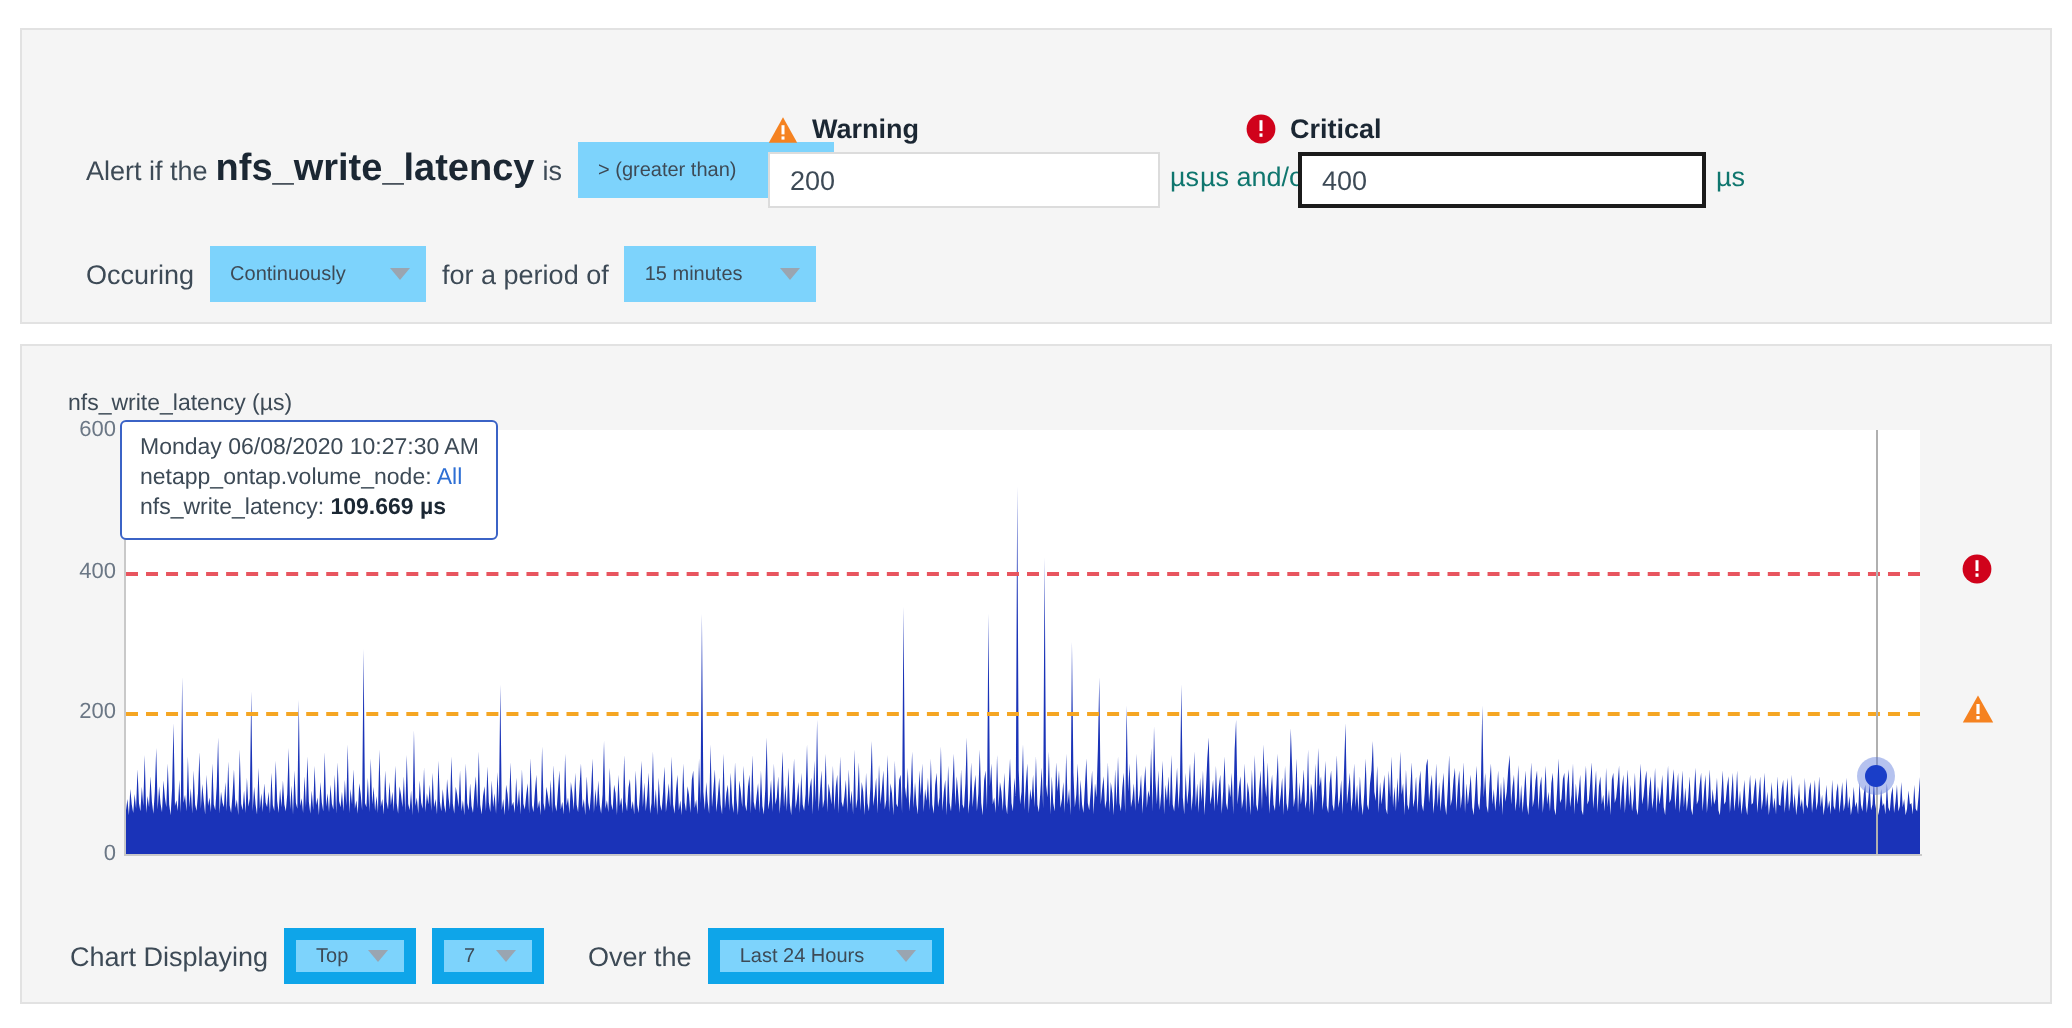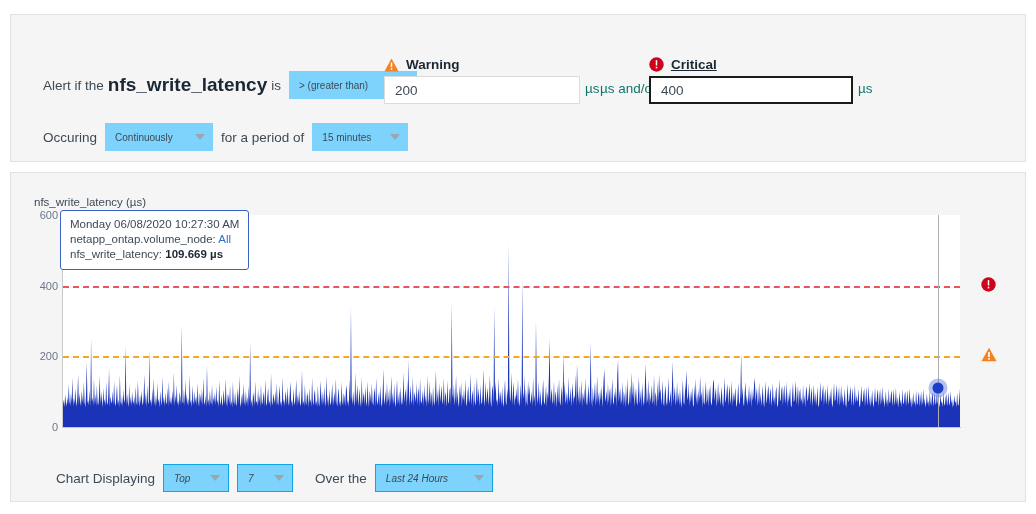--- a/index.html
+++ b/index.html
@@ -94,21 +94,21 @@
   .threshold-head {
     position: absolute;
     display: flex;
     align-items: center;
     font-weight: bold;
     font-size: 13.5px;
     color: #1b2733;
     white-space: nowrap;
   }
   #warning-head { left: 373px; top: 42px; }
-  #critical-head { left: 638px; top: 42px; text-decoration: underline; }
+  #critical-head { left: 612px; top: 42px; }
   .threshold-head .head-label { margin-left: 7px; }
 
   .tri-warn {
     position: relative;
     width: 15px; height: 14px;
     flex: none;
   }
   .tri-warn svg { display:block; }
 
   .circ-crit {
@@ -257,32 +257,31 @@
     color: #3d4a56;
     white-space: nowrap;
     box-sizing: border-box;
   }
   #tooltip .tt-link { color: #2e6fd4; }
   #tooltip .tt-strong { font-weight: bold; color: #1b2733; }
 
   
   #chart-controls {
     position: absolute;
-    left: 52px; top: 464px;
+    left: 31px; top: 464px;
     display: flex;
     align-items: center;
     white-space: nowrap;
     text-align: center;
   }
   #dd-rank { width: 66px; }
   #dd-count { width: 56px; }
   #dd-range { width: 118px; }
   #chart-controls .dropdown {
-    border: 1px solid #0ea5e9;
-    font-style: italic;
+    border: 6px solid #0ea5e9;
   }
 </style>
 </head>
 <body>
 
 <div class="page">
 
   <div class="panel" id="alert-panel">
 
     <div class="cond-row" id="row-alert">

